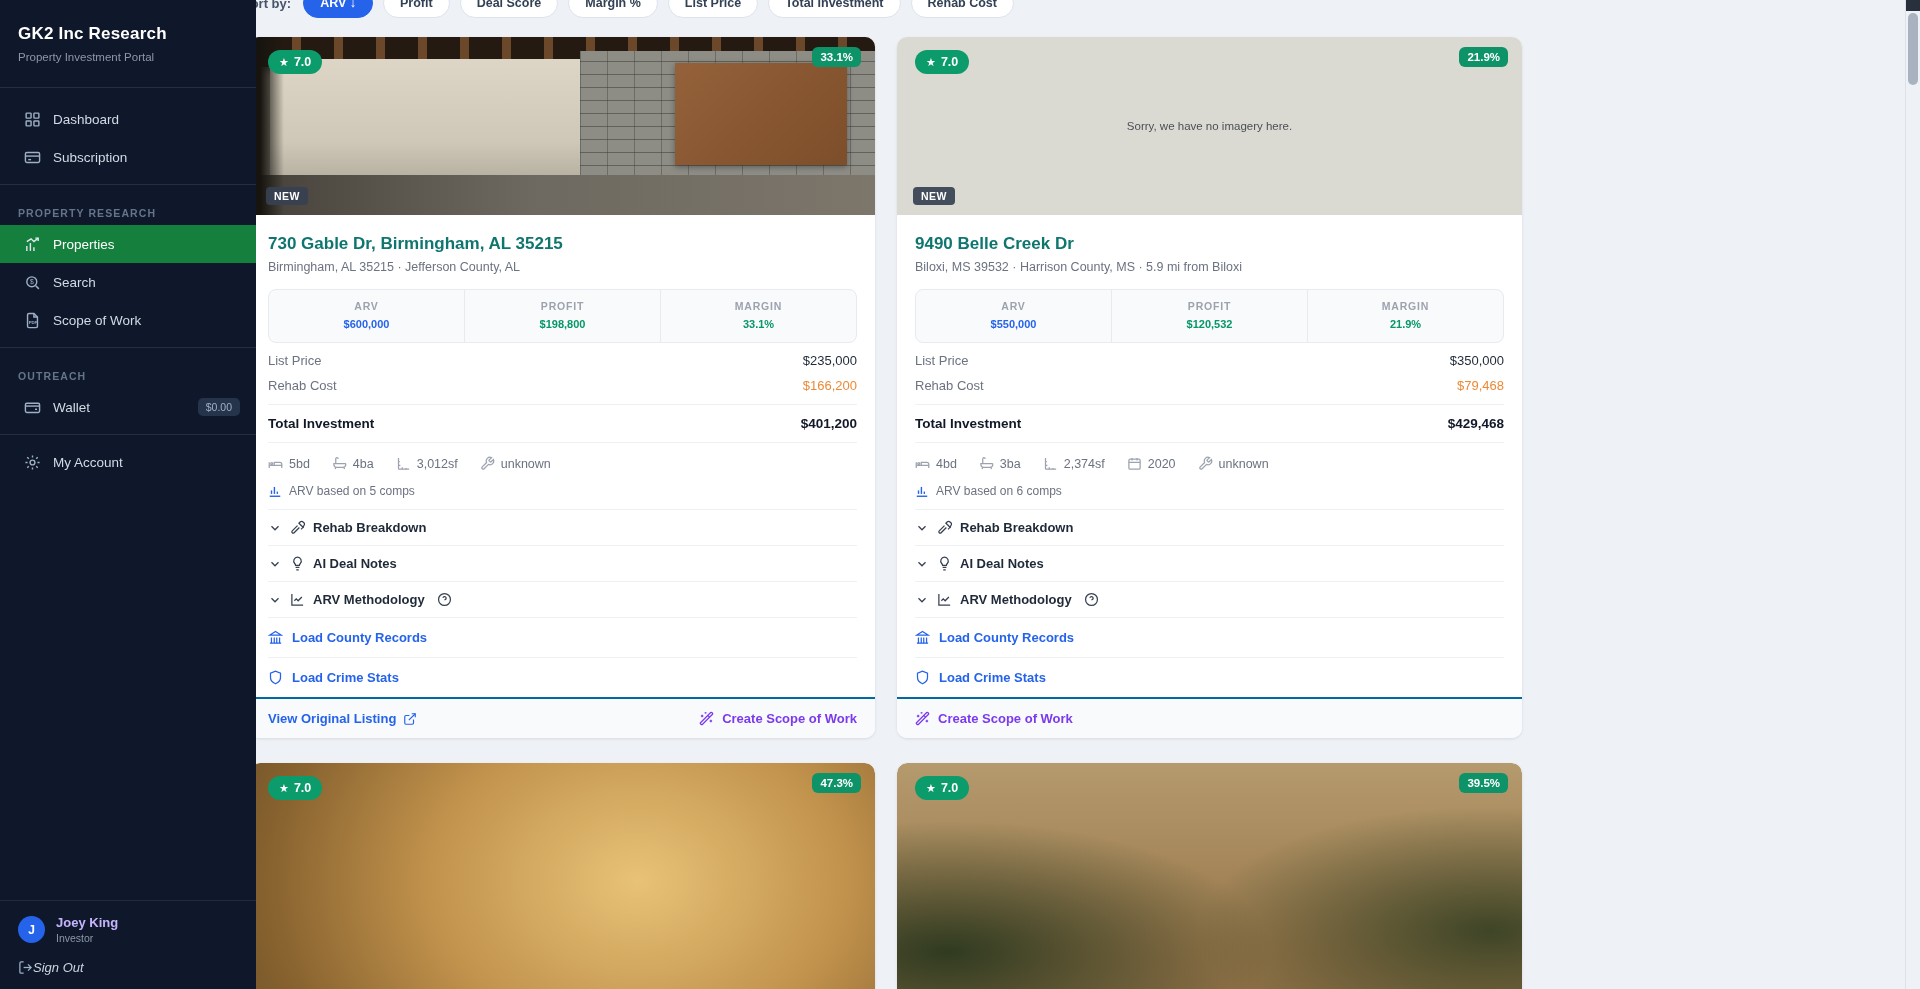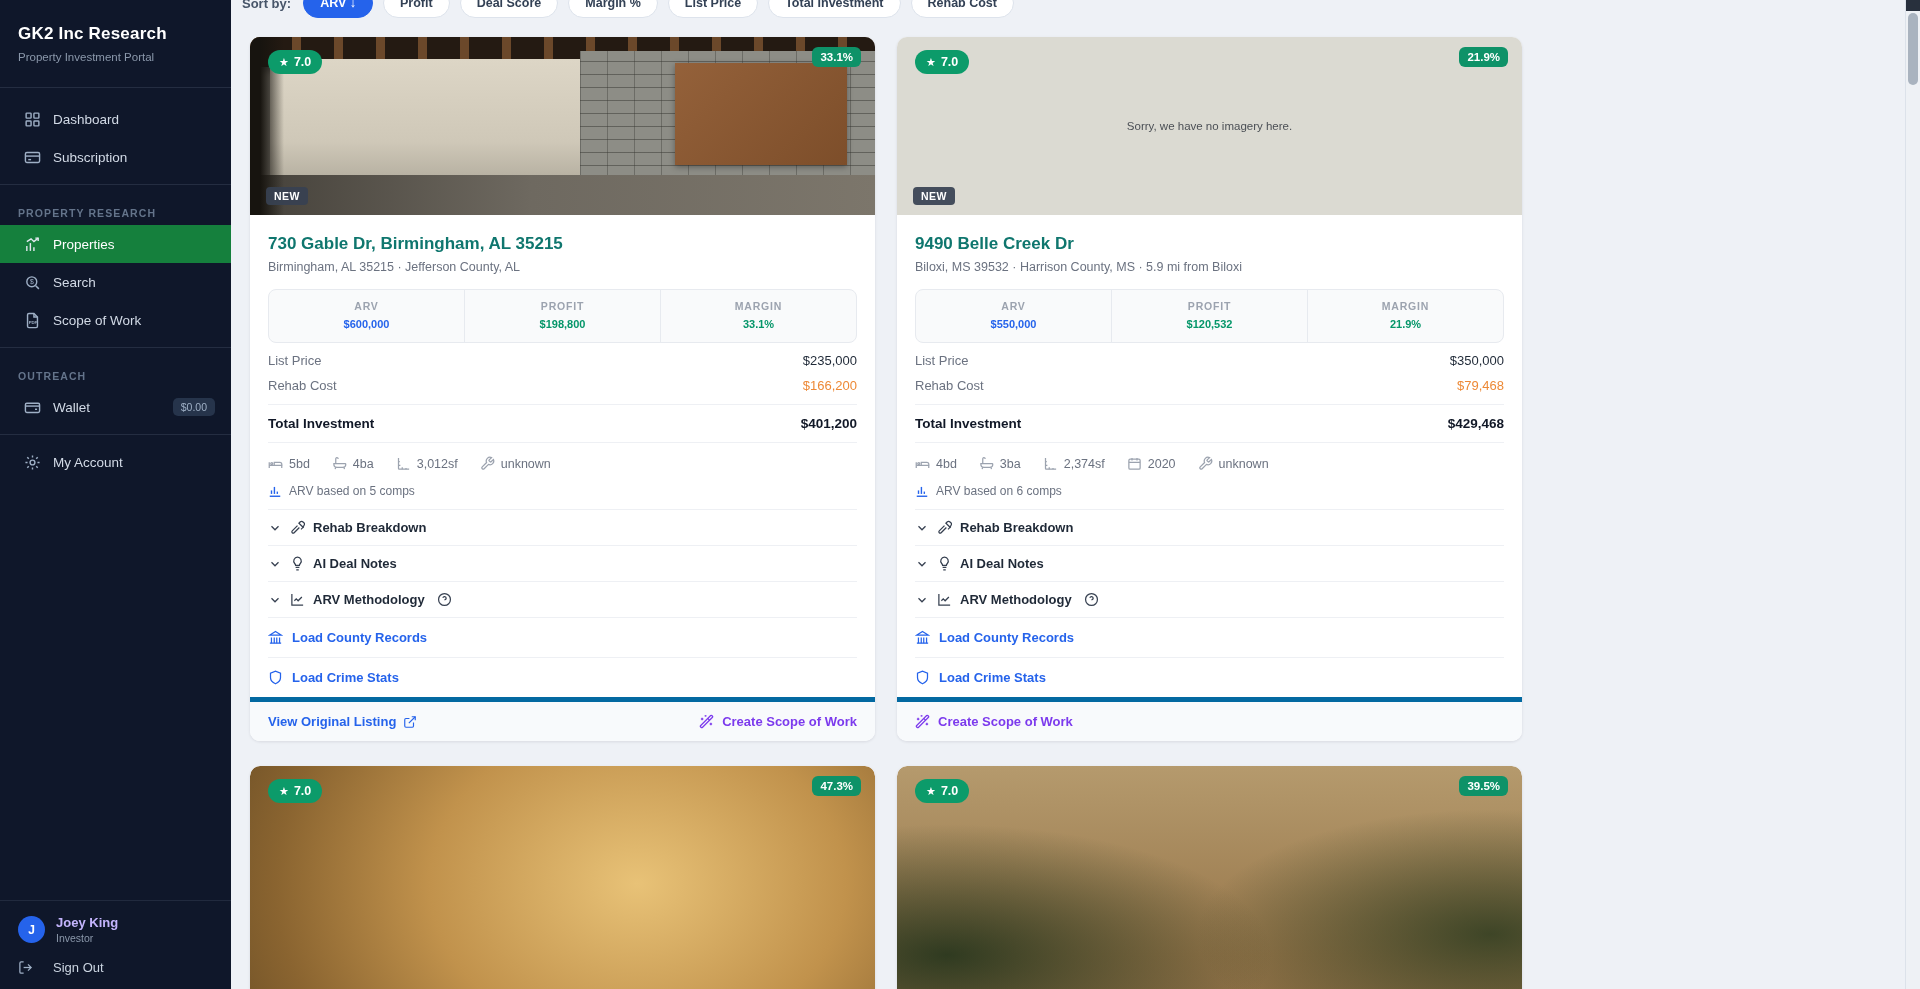--- a/index.html
+++ b/index.html
@@ -1,21 +1,21 @@
 <!DOCTYPE html>
 <html><head>
 <meta charset="utf-8">
 <style>
   * { margin:0; padding:0; box-sizing:border-box; }
   html,body { width:1920px; height:989px; overflow:hidden;
     font-family:"Liberation Sans","DejaVu Sans",sans-serif;
     background:#eef1f6; color:#111827; }
 
   
-  .sidebar { position:fixed; left:0; top:0; width:231px; height:100%;
+  .sidebar { position:fixed; left:0; top:0; width:256px; height:100%;
     background:#0f172a; color:#cbd5e1; z-index:5; }
   .brand { padding:24px 18px 16px 18px; }
   .brand-title { color:#ffffff; font-size:17px; font-weight:bold; letter-spacing:.2px; }
   .brand-sub { color:#8b98ab; font-size:11.5px; margin-top:7px; }
   .sb-divider { border-top:1px solid rgba(148,163,184,.16); margin:8px 0; }
   .nav { padding:4px 0; }
   .nav-item { display:flex; align-items:center; gap:12px; height:38px;
     padding:0 16px 0 24px; font-size:13.5px; color:#d2dae6; cursor:pointer; position:relative; }
   .nav-item .ic { color:#9fb0c6; flex:0 0 auto; }
   .nav-item.active { background:#15803d; color:#ffffff; }
@@ -24,22 +24,22 @@
     padding:14px 0 6px 18px; font-weight:bold; }
   .wallet-badge { margin-left:auto; background:#26344b; color:#9fb0c6;
     font-size:10.5px; padding:3px 8px; border-radius:5px; }
   .user-block { position:absolute; left:0; right:0; bottom:14px; padding:14px 18px 0 18px;
     border-top:1px solid rgba(148,163,184,.14); }
   .user-row { display:flex; align-items:center; gap:11px; }
   .avatar { width:27px; height:27px; border-radius:50%; background:#2563eb; color:#fff;
     display:flex; align-items:center; justify-content:center; font-size:12px; font-weight:bold; }
   .user-name { color:#c4b5fd; font-size:13px; font-weight:bold;text-align:center; }
   .user-role { color:#8b98ab; font-size:10.5px; margin-top:2px; }
-  .signout { display:flex; align-items:center; gap:20px; margin-top:16px;
-    color:#cbd5e1; font-size:13px; cursor:pointer; }
+  .signout { display:flex; align-items:center; gap:0; margin-top:16px;
+    color:#cbd5e1; font-size:13px; cursor:pointer;font-style:italic; }
   .signout .ic { color:#9fb0c6; }
 
   
   .main { margin-left:220px; padding:0 0 0 30px; position:relative; }
   .sortbar { display:flex; align-items:center; gap:10px; margin:-12px 0 0 -8px; }
   .sort-label { font-size:13px; font-weight:bold; color:#475569; margin-right:2px; }
   .chip { height:30px; display:inline-flex; align-items:center; padding:0 16px;
     border-radius:999px; background:#ffffff; border:1px solid #dde3ec;
     font-size:12.5px; font-weight:bold; color:#334155; cursor:pointer; white-space:nowrap; }
   .chip.active { background:#2563eb; border-color:#2563eb; color:#ffffff; }
@@ -116,21 +116,21 @@
 
   .collapsible { display:flex; align-items:center; gap:8px; padding:10px 0;
     font-size:13px; font-weight:bold; color:#1f2937; cursor:pointer; }
   .collapsible .chev { color:#9ca3af; }
   .collapsible .ic { color:#374151; }
   .help-ic { color:#5b9bf8; margin-left:4px; }
 
   .action-link { display:flex; align-items:center; gap:9px; padding:12px 0;
     font-size:13px; font-weight:bold; color:#2563eb; cursor:pointer; }
 
-  .card-footer { margin:6px -18px 0 -18px; margin-top:auto; border-top:5px solid #0369a1;
+  .card-footer { margin:6px -18px 0 -18px; margin-top:auto; border-top:2px solid #0369a1;
     background:#f8fafc; padding:12px 18px; display:flex; align-items:center; justify-content:space-between; }
   .footer-link { display:flex; align-items:center; gap:7px; font-size:13px; font-weight:bold;
     color:#2563eb; cursor:pointer; }
   .footer-create { display:flex; align-items:center; gap:8px; font-size:13px; font-weight:bold;
     color:#7c3aed; cursor:pointer; }
 
   
   .scrollbar { position:fixed; right:0; top:0; width:15px; height:100%;
     background:#eef1f5; border-left:1px solid #dce2ea; z-index:9; }
   .scroll-corner { position:absolute; top:0; left:0; right:0; height:11px; background:#28303d; }

